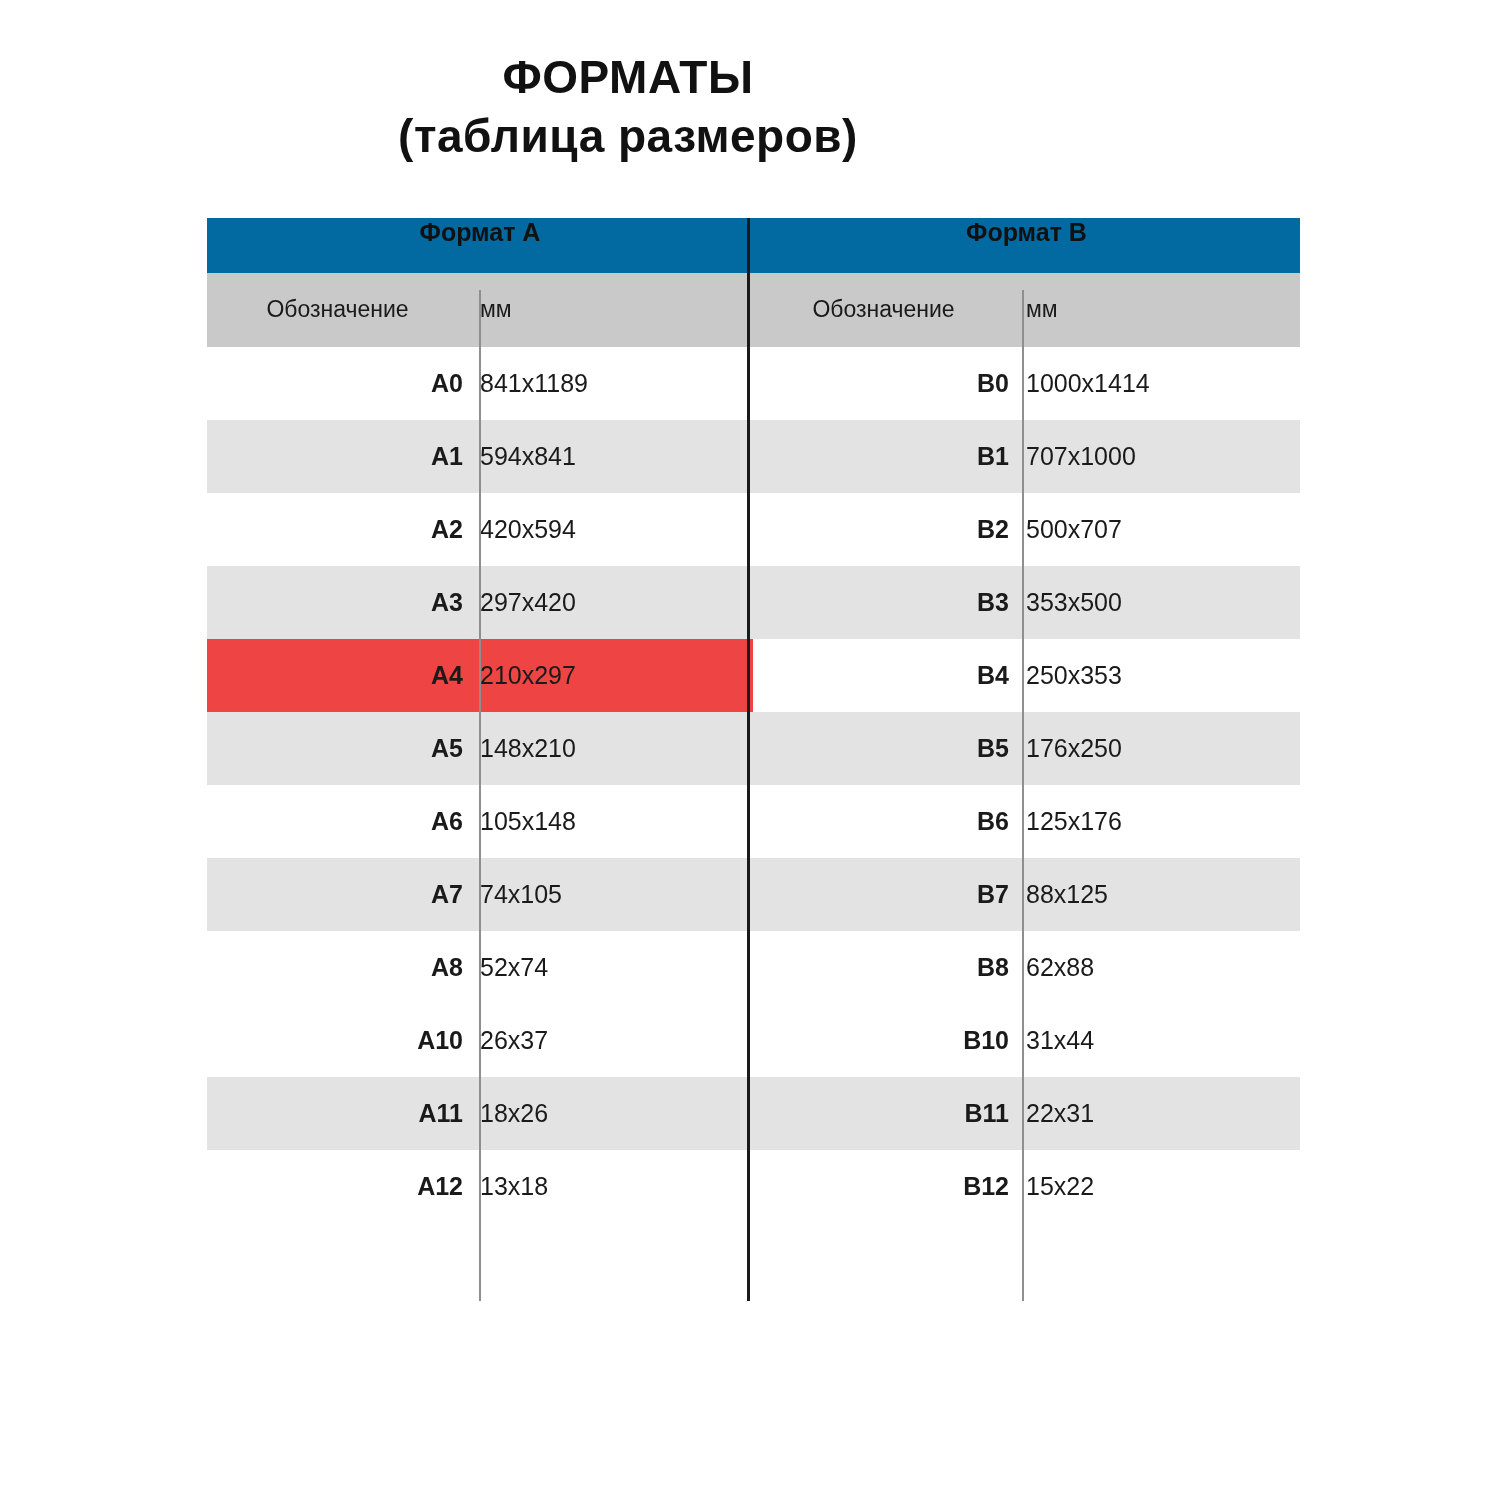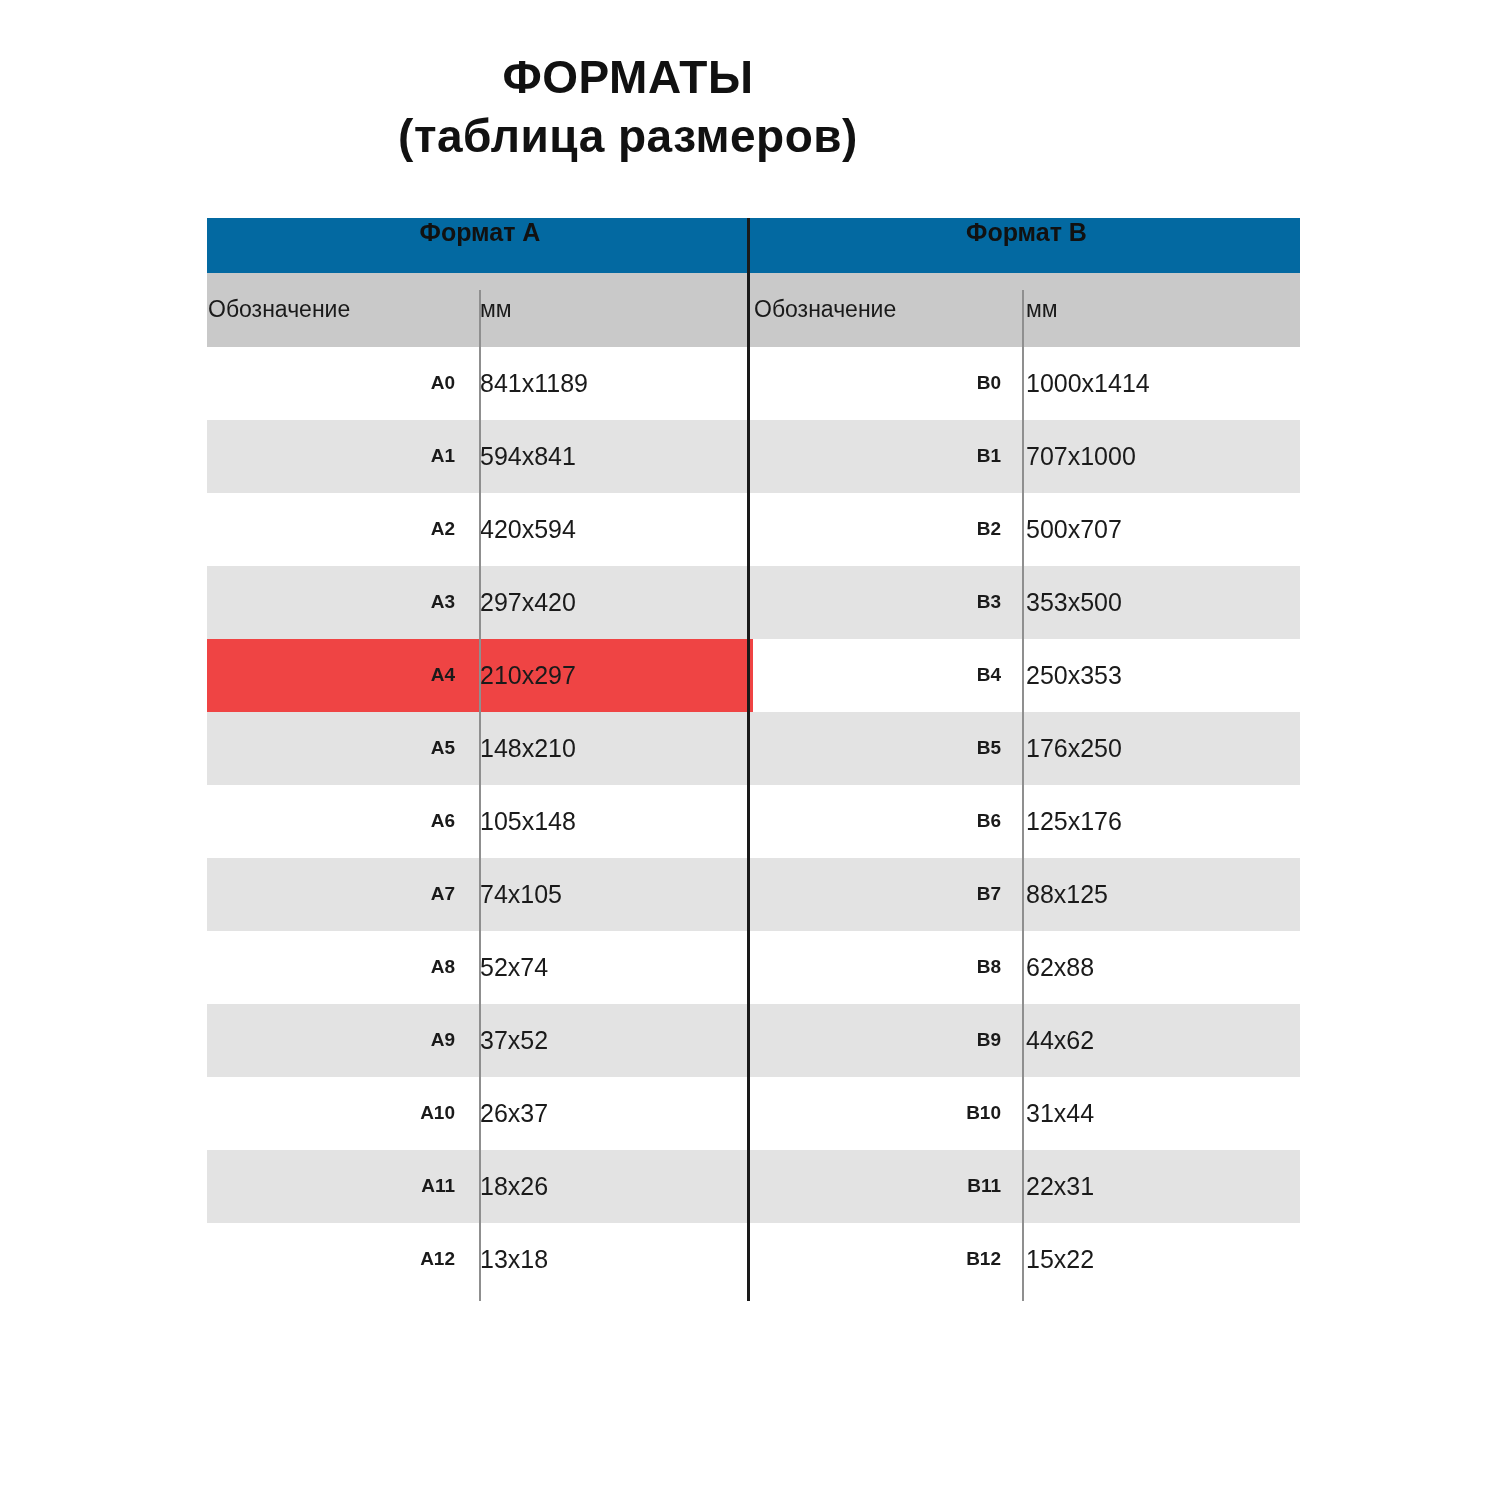--- a/index.html
+++ b/index.html
@@ -63,31 +63,31 @@
   thead.colhead td {
     background: #c9c9c9;
     font-size: 23px;
     color: #1a1a1a;
     height: 72px;
     vertical-align: middle;
     border: none;
   }
   td.desig {
     text-align: right;
-    padding-right: 24px;
+    padding-right: 16px;
     font-weight: bold;
-    font-size: 19px;
+    font-size: 25px;
   }
   td.mm {
     text-align: left;
     font-size: 25px;
   }
   thead.colhead td.desig {
     font-weight: normal;
-    text-align: left;
+    text-align: center;
     padding-right: 12px;
   }
   thead.colhead td.mm {
     font-weight: normal;
   }
   tbody tr.row td {
     height: 71px;
     vertical-align: middle;
     border: none;
   }
@@ -195,26 +195,20 @@
             <td class="mm">74x105</td>
             <td class="desig">B7</td>
             <td class="mm">88x125</td>
           </tr>
           <tr class="row plain">
             <td class="desig">A8</td>
             <td class="mm">52x74</td>
             <td class="desig">B8</td>
             <td class="mm">62x88</td>
           </tr>
-          <tr class="row alt">
-            <td class="desig">A9</td>
-            <td class="mm">37x52</td>
-            <td class="desig">B9</td>
-            <td class="mm">44x62</td>
-          </tr>
           <tr class="row plain">
             <td class="desig">A10</td>
             <td class="mm">26x37</td>
             <td class="desig">B10</td>
             <td class="mm">31x44</td>
           </tr>
           <tr class="row alt">
             <td class="desig">A11</td>
             <td class="mm">18x26</td>
             <td class="desig">B11</td>

